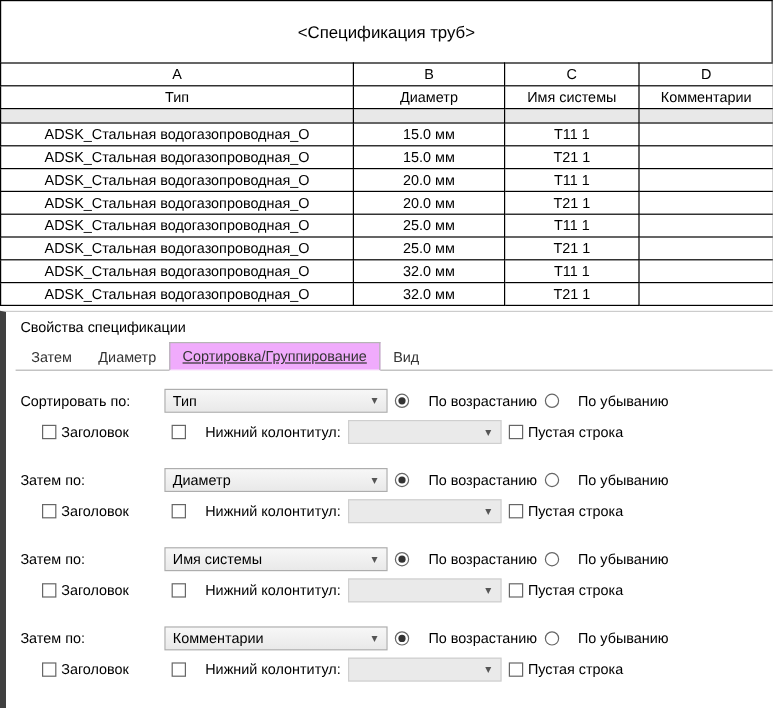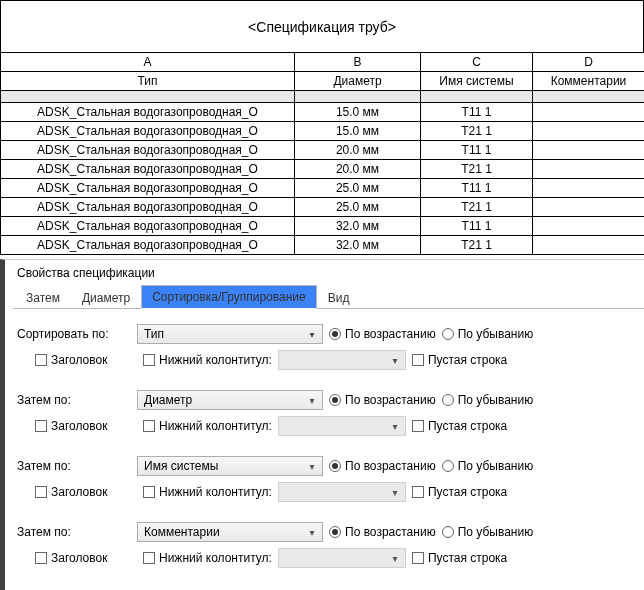--- a/index.html
+++ b/index.html
@@ -68,22 +68,23 @@
   .tab {
     padding: 4px 10px;
     border: 1px solid transparent;
     border-bottom: none;
     position: relative;
     top: 1px;
     color: #333;
   }
   .tab.active {
     border-color: #b5b5b5;
-    background: #3b82f6;
+    background: #f0abfc;
     border-bottom: 1px solid #fff;
+    text-decoration: underline;
   }
   .sort-grid {
     padding: 14px 8px 4px 4px;
   }
   .sort-group { margin-bottom: 18px; }
   .row {
     display: flex;
     align-items: center;
     gap: 6px;
     height: 22px;
@@ -103,21 +104,21 @@
   }
   .combo.disabled {
     background: #eaeaea;
     color: #888;
     border-color: #cfcfcf;
   }
   .chev {
     width: 14px; text-align:center; color:#555; font-size:10px;
   }
   .radio, .check {
-    display:flex; align-items:center; gap:4px;
+    display:flex; align-items:center; gap:16px;
   }
   .radio-dot {
     width:12px; height:12px; border:1px solid #666; border-radius:50%;
     display:flex; align-items:center; justify-content:center;
   }
   .radio-dot.sel::after {
     content:""; width:6px; height:6px; background:#333; border-radius:50%;
   }
   .check-box {
     width:12px; height:12px; border:1px solid #666; background:#fff;

